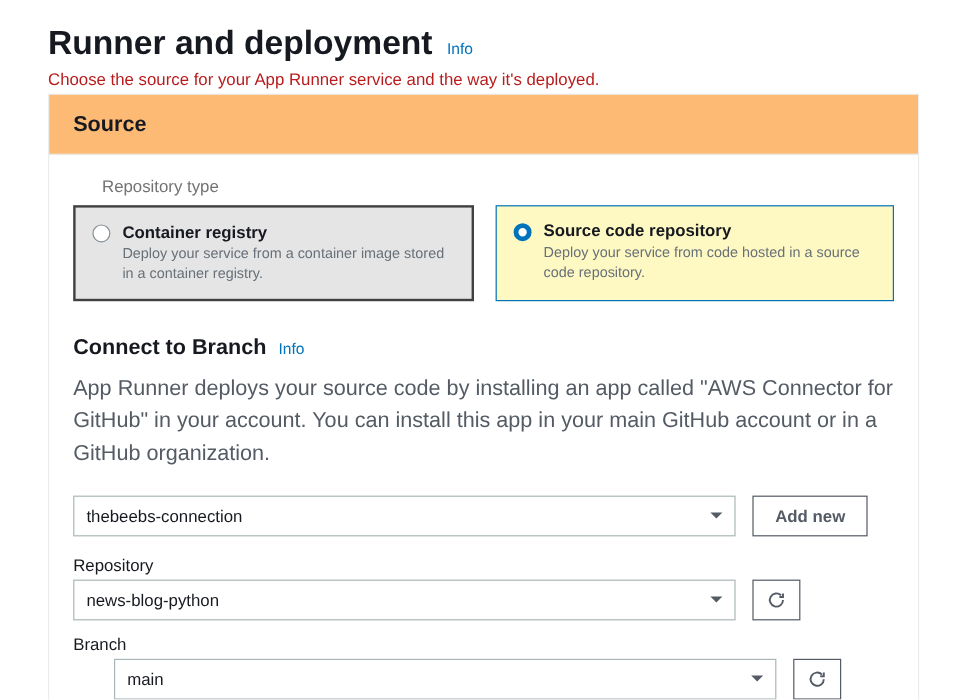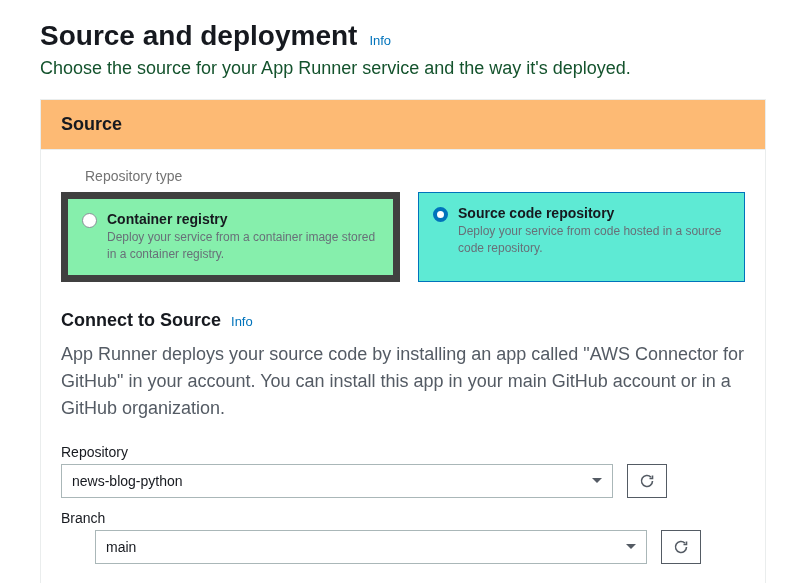--- a/index.html
+++ b/index.html
@@ -25,23 +25,23 @@
     font-weight: 700;
     color: #16191f;
   }
   .info-link {
     font-size: 13px;
     color: #0073bb;
     font-weight: 400;
     cursor: pointer;
   }
   .page-subtitle {
-    font-size: 18px;
-    color: #14532d;
-    margin-bottom: 20px;
+    font-size: 14px;
+    color: #b91c1c;
+    margin-bottom: 4px;
   }
   .panel {
     border: 1px solid #eaeded;
     background: #fff;
   }
   .panel-header {
     padding: 14px 20px;
     font-size: 18px;
     font-weight: 700;
     border-bottom: 1px solid #eaeded;
@@ -56,30 +56,30 @@
     margin-bottom: 8px;
     margin-left: 24px;
   }
   .radio-row {
     display: flex;
     gap: 18px;
     margin-bottom: 28px;
   }
   .radio-card {
     flex: 1;
-    border: 7px solid #404040;
+    border: 2px solid #404040;
     padding: 12px 14px;
     display: flex;
     gap: 10px;
     cursor: pointer;
-    background: #86efac;
+    background: #e5e5e5;
   }
   .radio-card.selected {
     border: 1px solid #0073bb;
-    background: #5eead4;
+    background: #fef9c3;
   }
   .radio-circle {
     width: 15px;
     height: 15px;
     border: 1px solid #879196;
     border-radius: 50%;
     flex-shrink: 0;
     margin-top: 2px;
     position: relative;
     background: #fff;
@@ -165,21 +165,21 @@
     padding: 0;
   }
   .refresh-svg { width: 16px; height: 16px; }
   .field-group { margin-bottom: 12px; }
 </style>
 </head>
 <body>
 
 <div class="page">
   <div class="page-title-row">
-    <h1 class="page-title">Source and deployment</h1>
+    <h1 class="page-title">Runner and deployment</h1>
     <span class="info-link">Info</span>
   </div>
   <div class="page-subtitle">Choose the source for your App Runner service and the way it's deployed.</div>
 
   <div class="panel">
     <div class="panel-header">Source</div>
     <div class="panel-body">
 
       <div class="section-label">Repository type</div>
       <div class="radio-row">
@@ -193,25 +193,32 @@
         <div class="radio-card selected">
           <div class="radio-circle"></div>
           <div class="radio-content">
             <div class="radio-title">Source code repository</div>
             <div class="radio-desc">Deploy your service from code hosted in a source code repository.</div>
           </div>
         </div>
       </div>
 
       <div class="subheading-row">
-        <div class="subheading">Connect to Source</div>
+        <div class="subheading">Connect to Branch</div>
         <span class="info-link">Info</span>
       </div>
       <div class="help-text">App Runner deploys your source code by installing an app called "AWS Connector for GitHub" in your account. You can install this app in your main GitHub account or in a GitHub organization.</div>
 
+      <div class="field-row">
+        <div class="select">
+          <span>thebeebs-connection</span>
+          <span class="caret"></span>
+        </div>
+        <button class="btn">Add new</button>
+      </div>
 
       <div class="field-group">
         <div class="field-label">Repository</div>
         <div class="field-row" style="margin-bottom:0;">
           <div class="select">
             <span>news-blog-python</span>
             <span class="caret"></span>
           </div>
           <button class="btn icon-only">
             <svg class="refresh-svg" viewBox="0 0 16 16" fill="none" stroke="#545b64" stroke-width="1.6">

